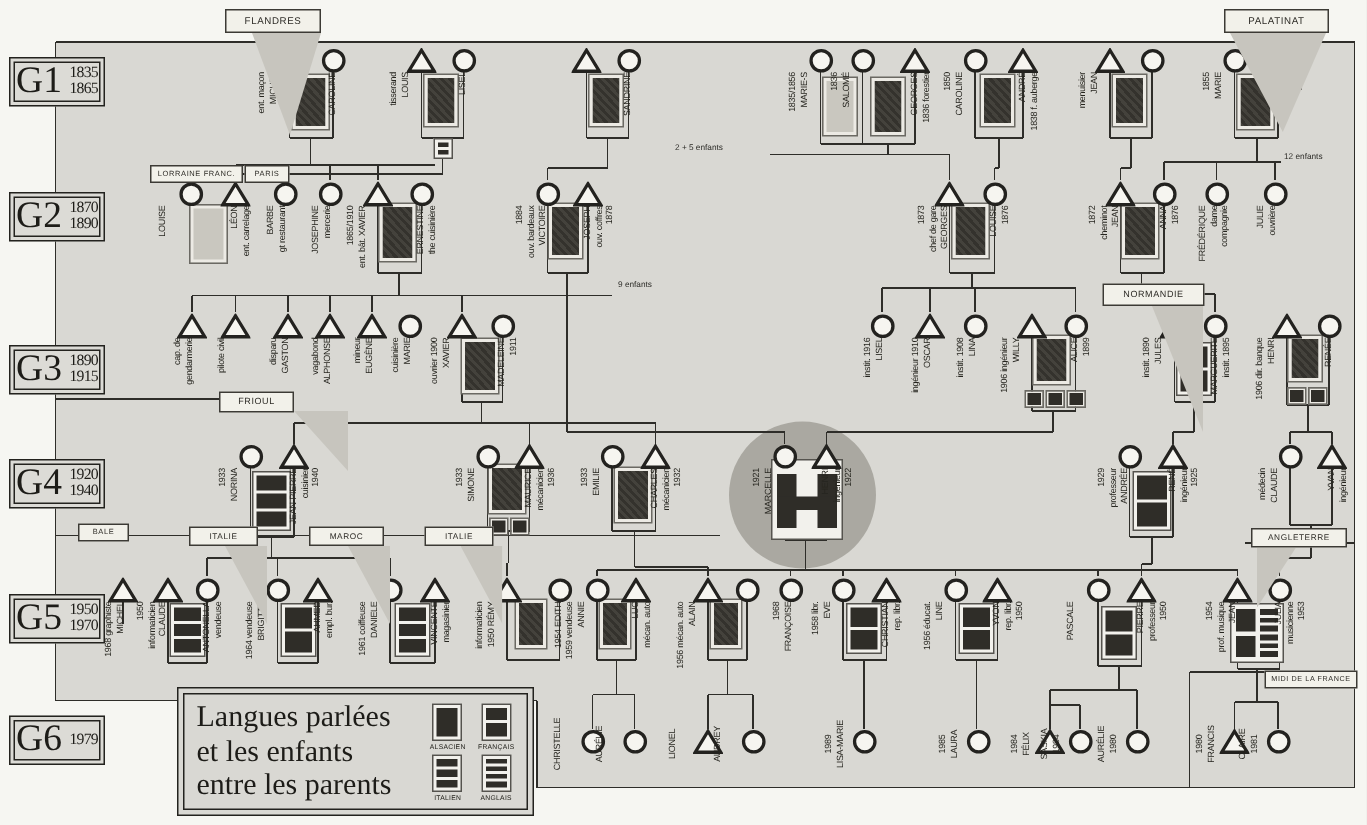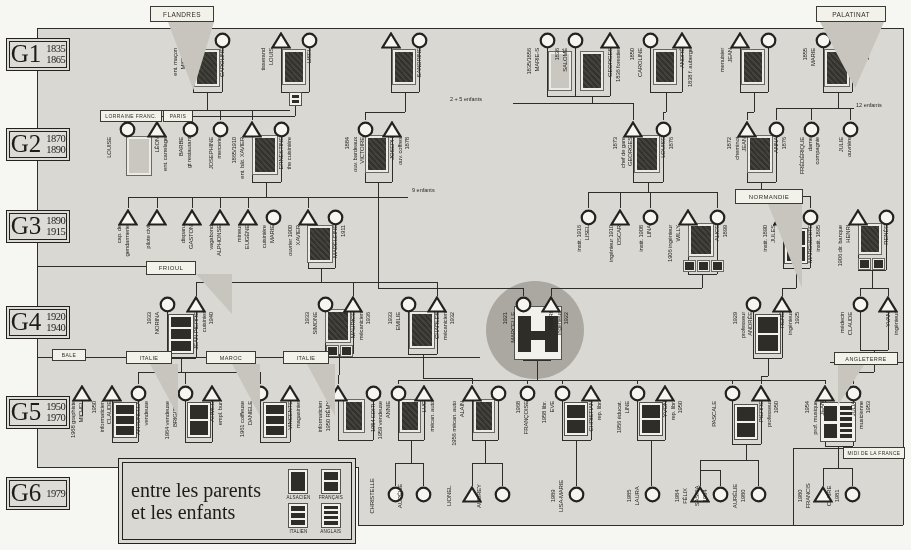--- a/index.html
+++ b/index.html
@@ -654,21 +654,21 @@
           <span class="g">G1</span>
           <span class="yr">1835<br>1865</span>
         </div>
       </div>
       <div class="genbox" style="top:128px">
         <div class="in">
           <span class="g">G2</span>
           <span class="yr">1870<br>1890</span>
         </div>
       </div>
-      <div class="genbox" style="top:210px">
+      <div class="genbox" style="top:230px">
         <div class="in">
           <span class="g">G3</span>
           <span class="yr">1890<br>1915</span>
         </div>
       </div>
       <div class="genbox" style="top:306px">
         <div class="in">
           <span class="g">G4</span>
           <span class="yr">1920<br>1940</span>
         </div>
@@ -688,22 +688,23 @@
     </div>
   <div id="notes">
       <div class="note" style="left: 450px; top: 96px;">2 + 5 enfants</div>
       <div class="note" style="left: 412px; top: 187px;">9 enfants</div>
       <div class="note" style="left: 856px; top: 102px;">12 enfants</div>
     </div>
 
   <div id="legend">
     <div class="legend-in">
       <div class="legend-title">
+        <div>Langues parlées</div>
+        <div>et les enfants</div>
         <div>entre les parents</div>
-        <div>et les enfants</div>
       </div>
       <div class="legend-items" id="legend-items">
           <div class="legend-item">
             <span class="licon">
               <span class="bar"></span>
             </span>
             <span class="cap">ALSACIEN</span>
           </div>
           <div class="legend-item">
             <span class="licon">

